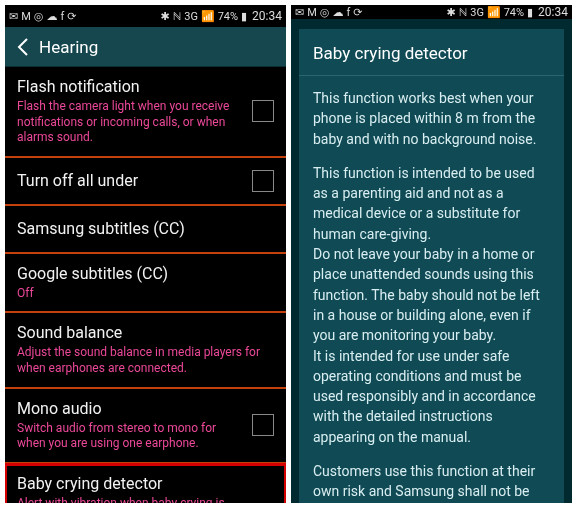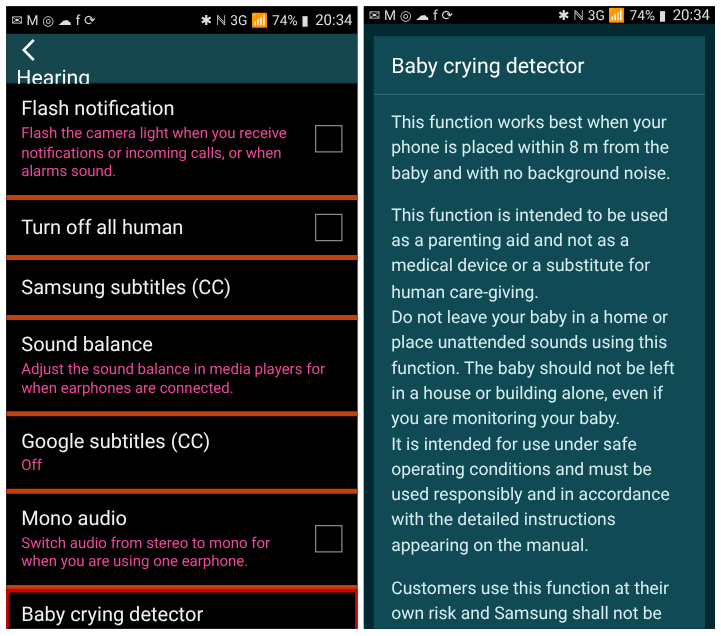--- a/index.html
+++ b/index.html
@@ -3,25 +3,25 @@
 <meta charset="utf-8">
 <style>
 * { margin: 0; padding: 0; box-sizing: border-box; }
 body { background: #fff; font-family: Roboto, Arial, sans-serif; display: flex; gap: 5px; padding: 5px; }
 .phone { width: 283px; height: 498px; background: #000; display: flex; flex-direction: column; overflow: hidden; }
 .statusbar { height: 22px; background: #000; color: #ddd; font-size: 10px; display: flex; align-items: center; padding: 0 4px; }
 .sb-left { display: flex; gap: 3px; align-items: center; }
 .sb-right { margin-left: auto; display: flex; gap: 3px; align-items: center; }
 .sb-icon { font-size: 11px; line-height: 1; }
 .sb-time { font-size: 12px; margin-left: 2px; text-align: right; }
-.header { background: #16474f; color: #fff; height: 40px; display: flex; padding: 0 8px; border-bottom: 1px solid #0a2e33; flex-direction: column; }
+.header { background: #16474f; color: #fff; height: 40px; display: flex; align-items: center; padding: 0 8px; border-bottom: 1px solid #0a2e33; }
 .back { font-size: 18px; margin-right: 6px; padding: 4px; }
 .header-title { font-size: 17px; }
 .list { flex: 1; overflow-y: hidden; background: #000; }
-.item { padding: 10px 12px 10px 12px; border-bottom: 4px solid #c2410c; display: flex; align-items: center; min-height: 48px; position: relative; }
+.item { padding: 10px 12px 10px 12px; border-bottom: 2px solid #c2410c; display: flex; align-items: center; min-height: 48px; position: relative; }
 .item-text { flex: 1; padding-right: 8px; }
 .item-title { color: #f2f2f2; font-size: 16px; line-height: 1.25; }
 .item-sub { color: #ec4899; font-size: 12px; line-height: 1.3; margin-top: 2px; }
 .chk { width: 22px; height: 22px; border: 1.5px solid #888; }
 .highlight { outline: 3px solid #d40000; outline-offset: -2px; }
 
 .dialog-backdrop { flex: 1; background: #002a30; display: flex; align-items: center; justify-content: center; padding: 10px 8px; }
 .dialog { background: #0f4a55; width: 100%; height: 100%; display: flex; flex-direction: column; }
 .dialog-title { color: #fff; font-size: 17px; padding: 14px 14px 12px; border-bottom: 1px solid #2b6670; }
 .dialog-body { flex: 1; padding: 12px 14px; color: #d9eef1; font-size: 14px; line-height: 1.45; overflow: hidden; }
@@ -63,39 +63,39 @@
   <div class="list" id="settings-list">
       <div class="item">
         <div class="item-text">
           <div class="item-title">Flash notification</div>
           <div class="item-sub">Flash the camera light when you receive notifications or incoming calls, or when alarms sound.</div>
         </div>
         <div class="chk"></div>
       </div>
       <div class="item">
         <div class="item-text">
-          <div class="item-title">Turn off all human</div>
+          <div class="item-title">Turn off all under</div>
         </div>
         <div class="chk"></div>
       </div>
       <div class="item">
         <div class="item-text">
           <div class="item-title">Samsung subtitles (CC)</div>
         </div>
       </div>
       <div class="item">
         <div class="item-text">
-          <div class="item-title">Sound balance</div>
-          <div class="item-sub">Adjust the sound balance in media players for when earphones are connected.</div>
+          <div class="item-title">Google subtitles (CC)</div>
+          <div class="item-sub">Off</div>
         </div>
       </div>
       <div class="item">
         <div class="item-text">
-          <div class="item-title">Google subtitles (CC)</div>
-          <div class="item-sub">Off</div>
+          <div class="item-title">Sound balance</div>
+          <div class="item-sub">Adjust the sound balance in media players for when earphones are connected.</div>
         </div>
       </div>
       <div class="item">
         <div class="item-text">
           <div class="item-title">Mono audio</div>
           <div class="item-sub">Switch audio from stereo to mono for when you are using one earphone.</div>
         </div>
         <div class="chk"></div>
       </div>
       <div class="item highlight">

